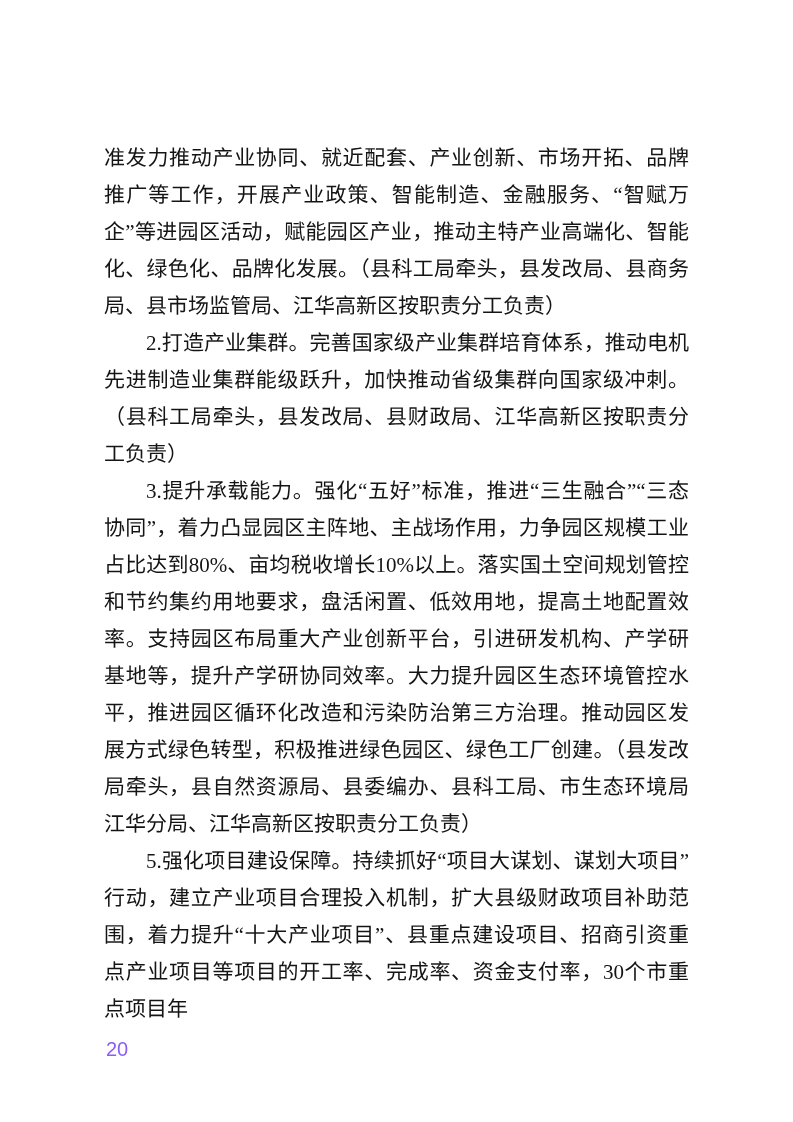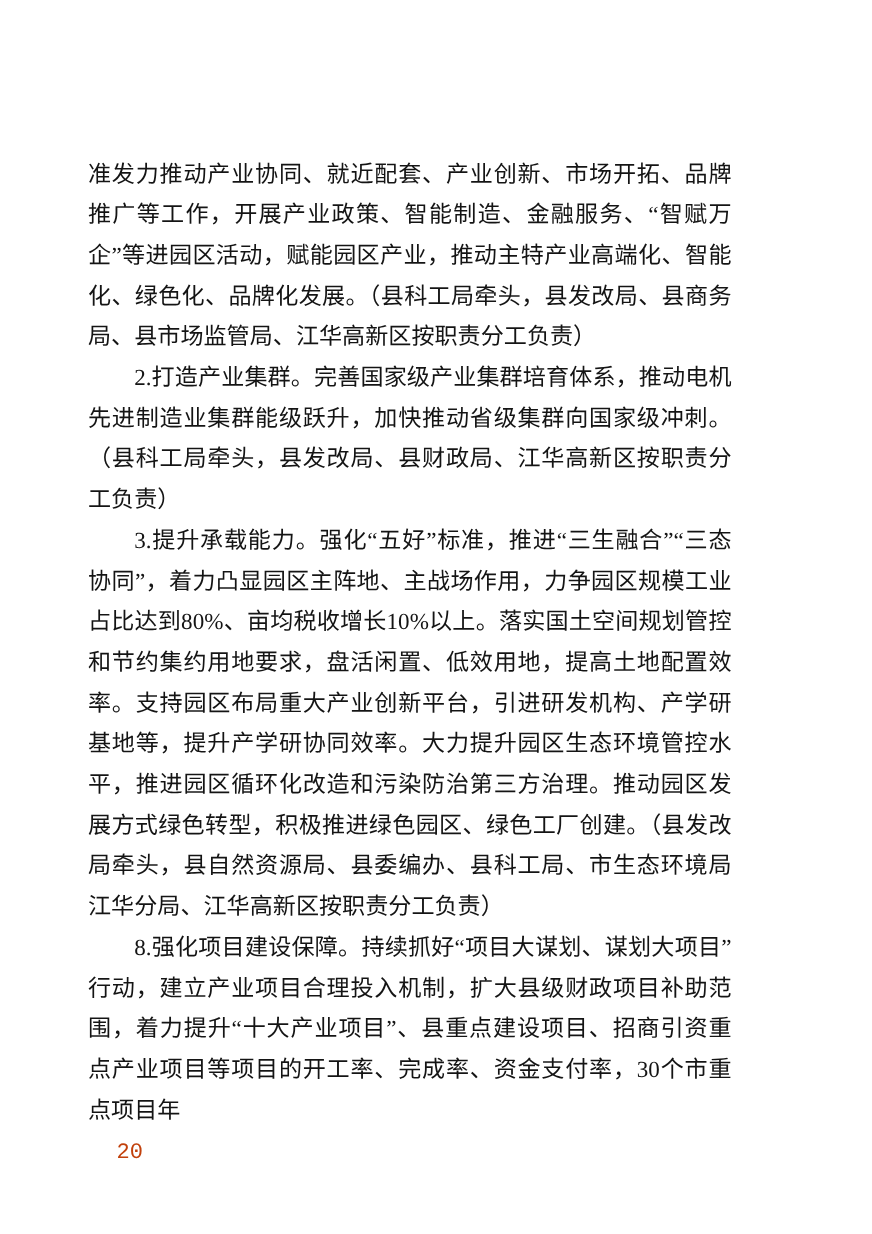--- a/index.html
+++ b/index.html
@@ -6,21 +6,21 @@
     margin: 0;
     padding: 0;
     background: #ffffff;
   }
   .page {
     position: relative;
     width: 793px;
     height: 1122px;
     background: #ffffff;
     box-sizing: border-box;
-    padding: 140px 104px 0 80px;
+    padding: 140px 104px 0 104px;
     overflow: hidden;
     font-family: "Liberation Serif", "DejaVu Serif", serif;
     color: #141414;
   }
   .doc-body {
     width: 585px;
     font-size: 21px;
     line-height: 37px;
     text-align: justify;
     text-justify: inter-character;
@@ -34,28 +34,28 @@
   }
   .doc-body b {
     font-weight: normal;
   }
   .page-number {
     position: absolute;
     left: 106px;
     top: 1036px;
     font-size: 20px;
     line-height: 26px;
-    color: #c2410c;
-    font-family: Liberation Mono, monospace;
+    color: #8b5cf6;
+    font-family: Liberation Sans, sans-serif;
   }
 </style>
 </head>
 <body>
 
 <div class="page">
   <div class="doc-body">
       <p>准发力推动产业协同、就近配套、产业创新、市场开拓、品牌推广等工作，开展产业政策、智能制造、金融服务、“智赋万企”等进园区活动，赋能园区产业，推动主特产业高端化、智能化、绿色化、品牌化发展。（县科工局牵头，县发改局、县商务局、县市场监管局、江华高新区按职责分工负责）</p>
       <p class="indent"><b>2.打造产业集群。</b>完善国家级产业集群培育体系，推动电机先进制造业集群能级跃升，加快推动省级集群向国家级冲刺。（县科工局牵头，县发改局、县财政局、江华高新区按职责分工负责）</p>
       <p class="indent"><b>3.提升承载能力。</b>强化“五好”标准，推进“三生融合”“三态协同”，着力凸显园区主阵地、主战场作用，力争园区规模工业占比达到80%、亩均税收增长10%以上。落实国土空间规划管控和节约集约用地要求，盘活闲置、低效用地，提高土地配置效率。支持园区布局重大产业创新平台，引进研发机构、产学研基地等，提升产学研协同效率。大力提升园区生态环境管控水平，推进园区循环化改造和污染防治第三方治理。推动园区发展方式绿色转型，积极推进绿色园区、绿色工厂创建。（县发改局牵头，县自然资源局、县委编办、县科工局、市生态环境局江华分局、江华高新区按职责分工负责）</p>
-      <p class="indent"><b>8.强化项目建设保障。</b>持续抓好“项目大谋划、谋划大项目”行动，建立产业项目合理投入机制，扩大县级财政项目补助范围，着力提升“十大产业项目”、县重点建设项目、招商引资重点产业项目等项目的开工率、完成率、资金支付率，30个市重点项目年</p>
+      <p class="indent"><b>5.强化项目建设保障。</b>持续抓好“项目大谋划、谋划大项目”行动，建立产业项目合理投入机制，扩大县级财政项目补助范围，着力提升“十大产业项目”、县重点建设项目、招商引资重点产业项目等项目的开工率、完成率、资金支付率，30个市重点项目年</p>
     </div>
   <div class="page-number">20</div>
 </div>
 
 </body></html>

